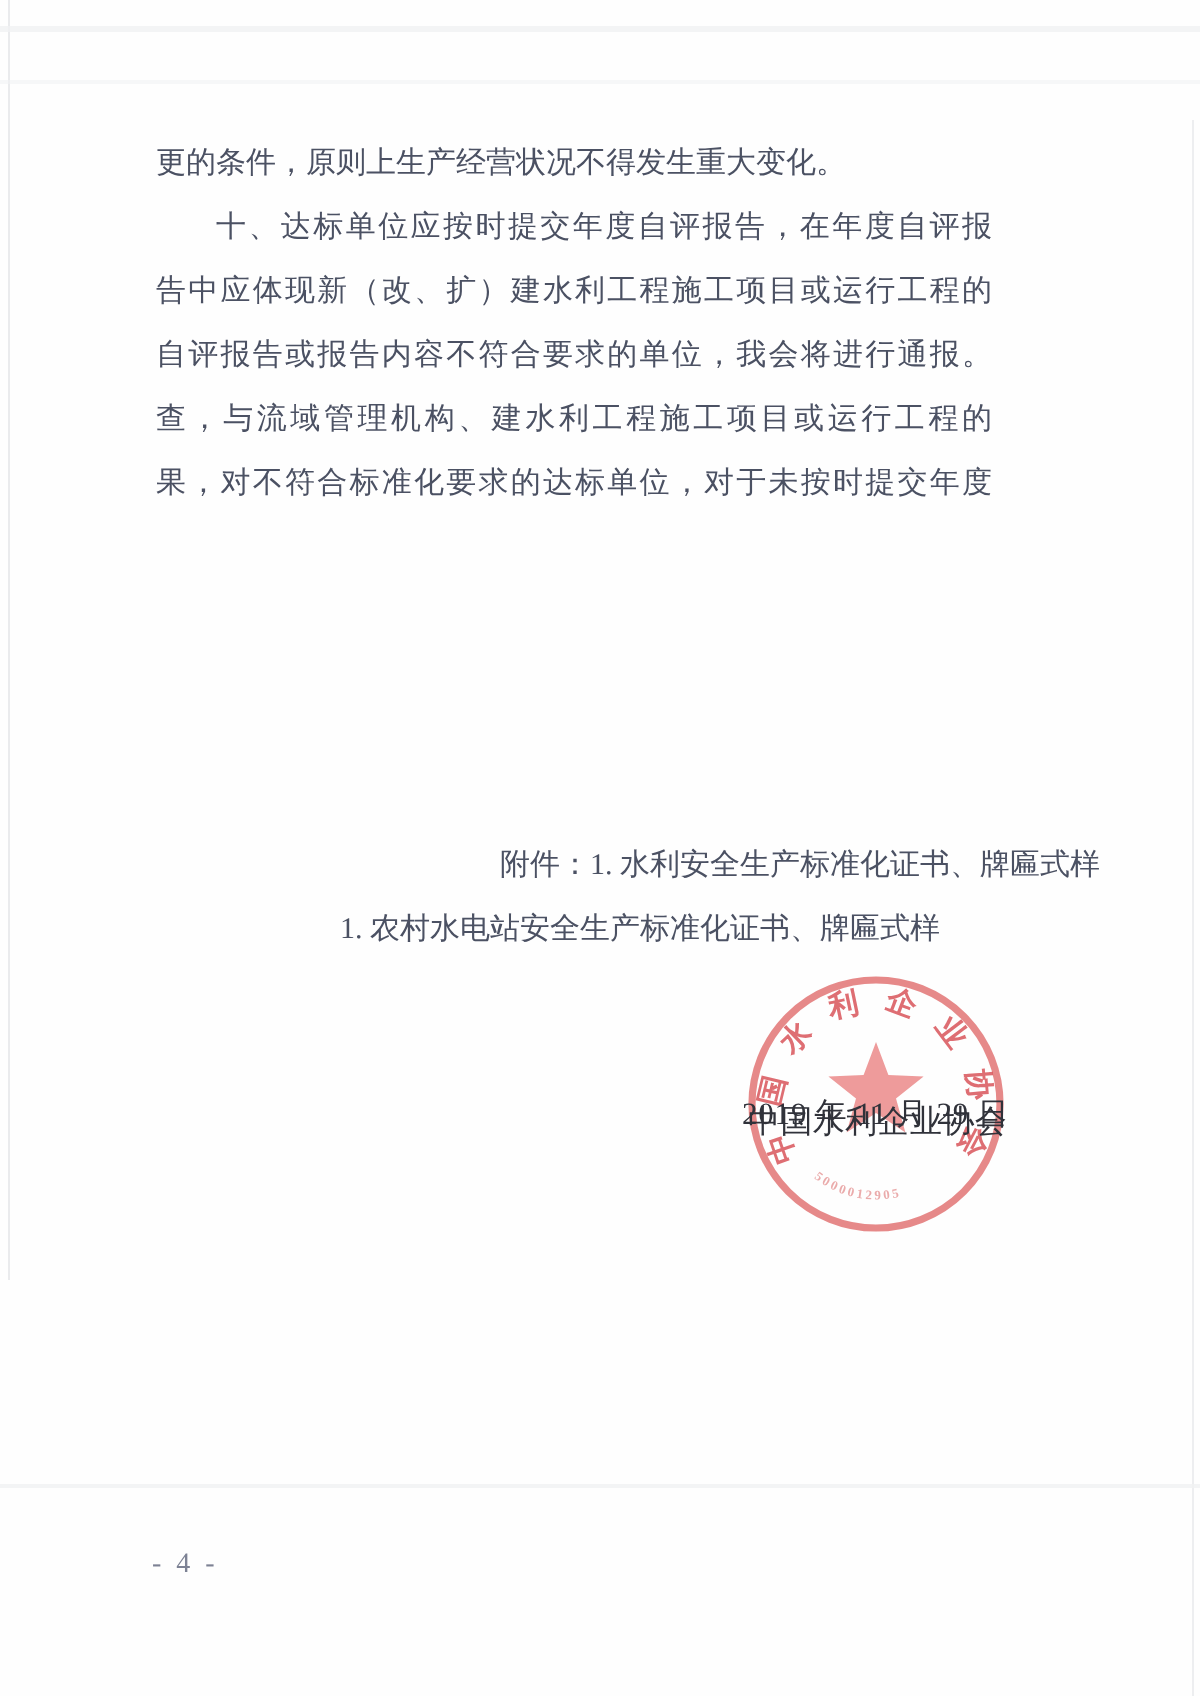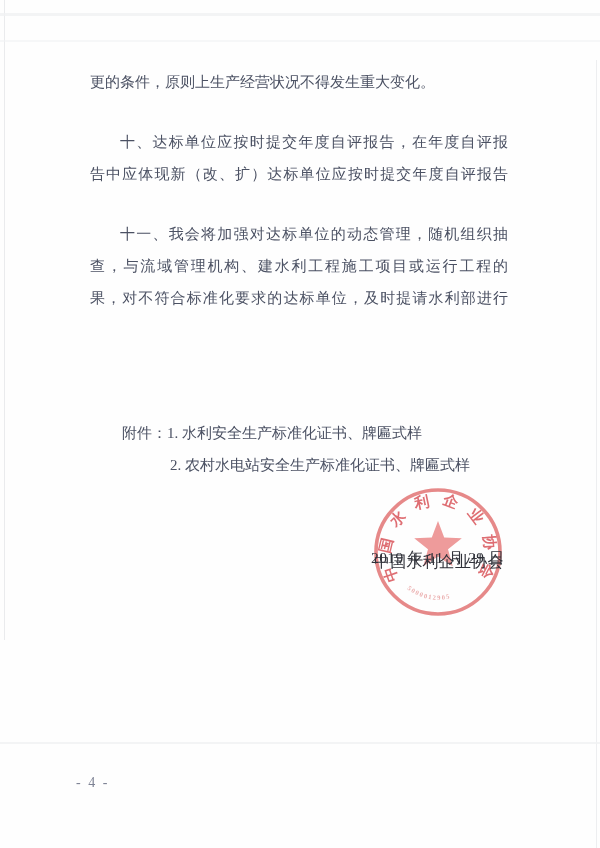--- a/index.html
+++ b/index.html
@@ -32,47 +32,47 @@
     background: #f0f1f3;
     opacity: 0.8;
   }
   .band-top    { top: 13px; }
   .band-top2   { top: 40px; height: 2px; opacity: 0.6; }
   .band-bottom { top: 742px; height: 2px; }
 
   
   .body-text {
     position: absolute;
-    left: 90px;
+    left: 78px;
     top: 66px;
     width: 418px;
     font-size: 15px;
     line-height: 32px;
     color: #4b5163;
     letter-spacing: 0;
   }
   .bline { height: 32px; white-space: nowrap; }
   .bline.just {
     white-space: normal;
     text-align: justify;
     text-align-last: justify;
   }
-  .bline.ind { text-indent: 30px; margin-top: 28px; }
+  .bline.ind { text-indent: 30px; }
 
   
   .attachment {
     position: absolute;
     left: 90px;
     top: 417px;
     width: 460px;
     font-size: 15px;
     line-height: 32px;
     color: #4b5163;
   }
-  .attachment .a-line1 { padding-left: 32px; height: 32px; }
+  .attachment .a-line1 { padding-left: 32px; height: 32px; text-align: right; }
   .attachment .a-line2 { padding-left: 80px; height: 32px; }
 
   
   .seal {
     position: absolute;
     left: 371px;
     top: 485px;
     width: 134px;
     height: 134px;
     z-index: 1;
@@ -127,32 +127,32 @@
 
   <div class="edge-line edge-left"></div>
   <div class="edge-line edge-right"></div>
   <div class="scan-band band-top"></div>
   <div class="scan-band band-top2"></div>
   <div class="scan-band band-bottom"></div>
 
   <div class="body-text">
     <div class="bline">更的条件，原则上生产经营状况不得发生重大变化。</div>
     <div class="bline just ind">十、达标单位应按时提交年度自评报告，在年度自评报</div>
-    <div class="bline just">告中应体现新（改、扩）达标单位应按时提交年度自评报告</div>
-    <div class="bline just ind">十一、我会将加强对达标单位的动态管理，随机组织抽</div>
+    <div class="bline just">告中应体现新（改、扩）建水利工程施工项目或运行工程的</div>
+    <div class="bline just">自评报告或报告内容不符合要求的单位，我会将进行通报。</div>
     <div class="bline just">查，与流域管理机构、建水利工程施工项目或运行工程的</div>
-    <div class="bline just">果，对不符合标准化要求的达标单位，及时提请水利部进行</div>
+    <div class="bline just">果，对不符合标准化要求的达标单位，对于未按时提交年度</div>
   </div>
 
   <div class="attachment">
     <div class="a-line1">
       <span>附件：</span><span>1. 水利安全生产标准化证书、牌匾式样</span>
     </div>
     <div class="a-line2">
-      <span>2. 农村水电站安全生产标准化证书、牌匾式样</span>
+      <span>1. 农村水电站安全生产标准化证书、牌匾式样</span>
     </div>
   </div>
 
   <svg class="seal" viewBox="0 0 134 134" width="134" height="134" xmlns="http://www.w3.org/2000/svg">
     <circle cx="67" cy="67" r="62" fill="none" stroke-width="3.6" opacity="0.72" stroke="#dd5c5c"></circle>
     <path id="sealTextPath" d="M 28.5,94 A 47,47 0 1 1 105.5,94" fill="none"></path>
     <text font-size="15" opacity="0.82" letter-spacing="11.5" fill="#d84f55">
       <textPath href="#sealTextPath">中国水利企业协会</textPath>
     </text>
     <polygon points="67,36 73.2,52.5 90.8,53.3 77,64.2 81.7,81.2 67,71.5 52.3,81.2 57,64.2 43.2,53.3 60.8,52.5" opacity="0.8" fill="#ea8282"></polygon>

